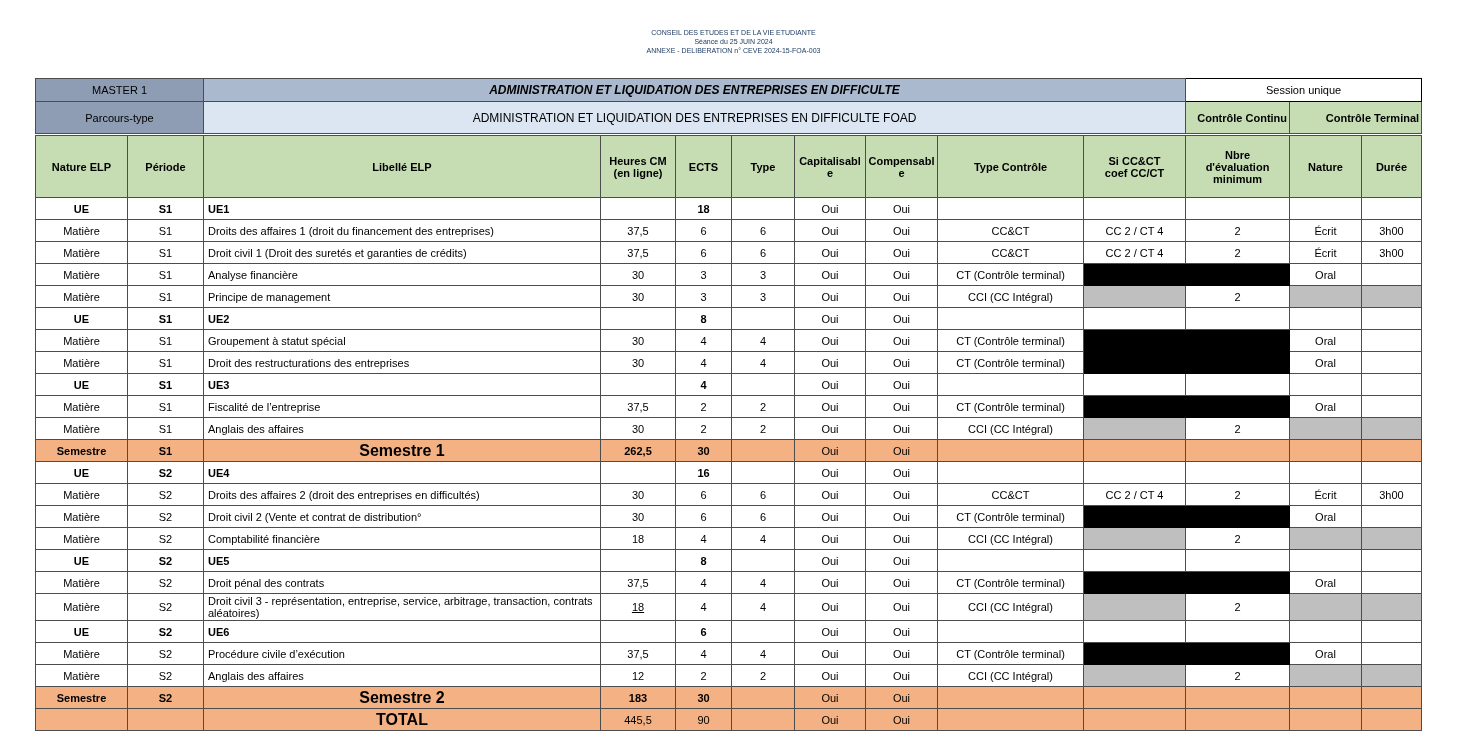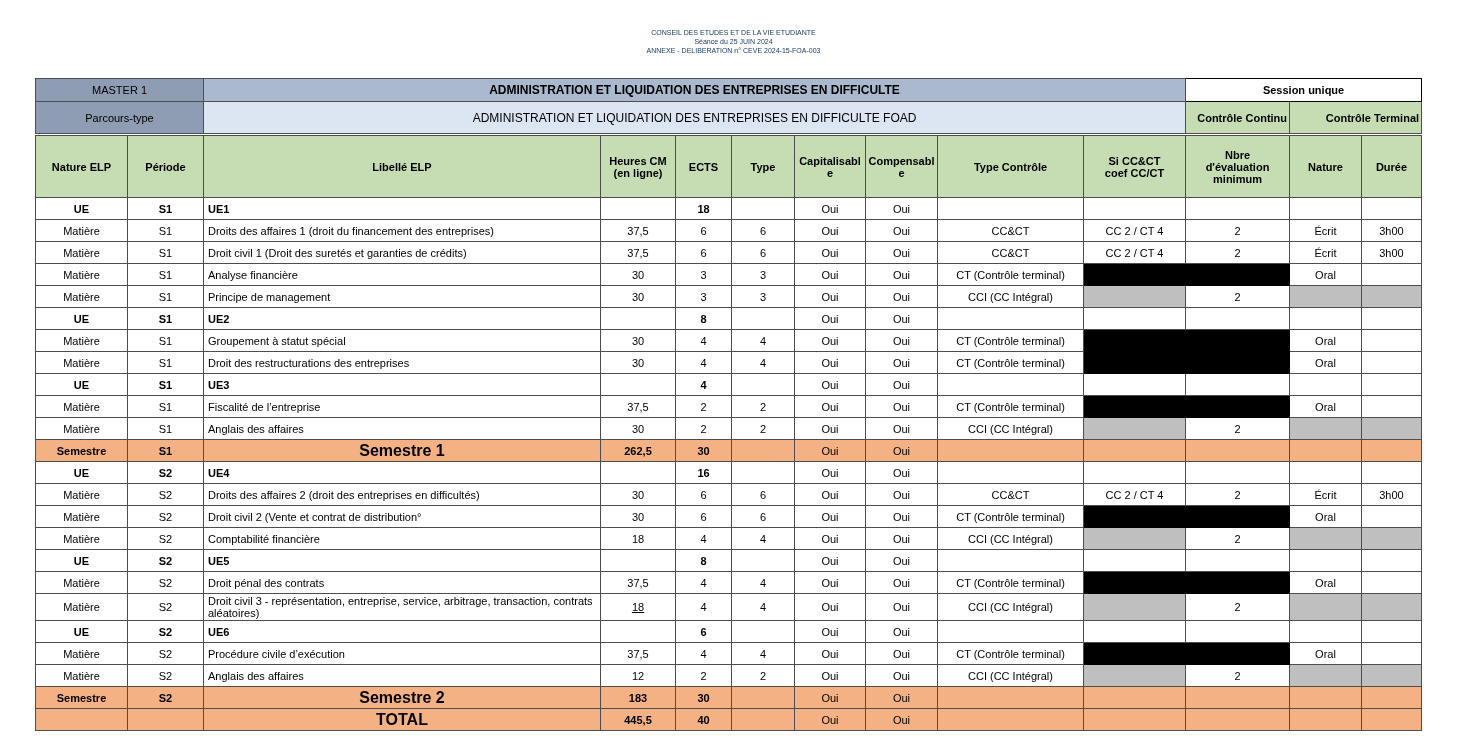--- a/index.html
+++ b/index.html
@@ -8,33 +8,33 @@
   .doc-header{position:absolute;top:28px;left:0;width:100%;text-align:center;
         font-size:7px;line-height:1.3;color:#17365d;}
   table{border-collapse:collapse;table-layout:fixed;width:1386px;}
   td,th{border:1px solid #4d4d4d;font-size:11px;text-align:center;vertical-align:middle;
         padding:1px 2px;overflow:hidden;}
   .banner-tbl{position:absolute;left:35px;top:78px;}
   .main-tbl{position:absolute;left:35px;top:135px;}
   .r1 td{height:20px;}
   .r2 td{height:29px;}
   .label-blue{background:#8e9db3;}
-  .band{background:#aab9cd;font-weight:bold;font-size:12px;}
-  .session{background:#ffffff;font-weight:bold;border-color:#000;}
+  .band{background:#aab9cd;font-weight:bold;font-size:12px;font-style:italic;}
+  .session{background:#ffffff;font-weight:normal;border-color:#000;}
   .lightblue{background:#dce6f2;font-size:12px;}
   .green{background:#c6ddb4;}
   .bold{font-weight:bold;text-align:right;}
   th{background:#c6ddb4;font-weight:bold;height:59px;white-space:pre-line;overflow-wrap:anywhere;}
   tbody td{height:19px;background:#fff;}
   td.c-libelle{text-align:left;padding-left:4px;margin-left:44px;}
   tr.ue td.c-nature,tr.ue td.c-periode,tr.ue td.c-libelle,tr.ue td.c-ects{font-weight:bold;}
   tr.sem td,tr.total td{background:#f4b183;}
   tr.sem td.c-nature,tr.sem td.c-periode,tr.sem td.c-heures,tr.sem td.c-ects{font-weight:bold;}
   tr.sem td.c-libelle,tr.total td.c-libelle{text-align:center;font-weight:bold;font-size:16px;padding-left:2px;}
-  tr.total td.c-heures,tr.total td.c-ects{font-weight:bold;}
+  tr.total td.c-heures,tr.total td.c-ects{font-weight:normal;}
   td.black{background:#000;border-color:#000;}
   td.gray{background:#bfbfbf;}
   td.u{text-decoration:underline;}
 </style>
 </head>
 <body>
 
 <div id="page">
 
   <div class="doc-header">
@@ -448,21 +448,21 @@
           <td class="c-si"></td>
           <td class="c-nbre"></td>
           <td class="c-nat"></td>
           <td class="c-dur"></td>
         </tr>
         <tr class="total">
           <td class="c-nature"></td>
           <td class="c-periode"></td>
           <td class="c-libelle">TOTAL</td>
           <td class="c-heures">445,5</td>
-          <td class="c-ects">40</td>
+          <td class="c-ects">90</td>
           <td class="c-coeff"></td>
           <td class="c-cap">Oui</td>
           <td class="c-comp">Oui</td>
           <td class="c-type"></td>
           <td class="c-si"></td>
           <td class="c-nbre"></td>
           <td class="c-nat"></td>
           <td class="c-dur"></td>
         </tr>
       </tbody>

